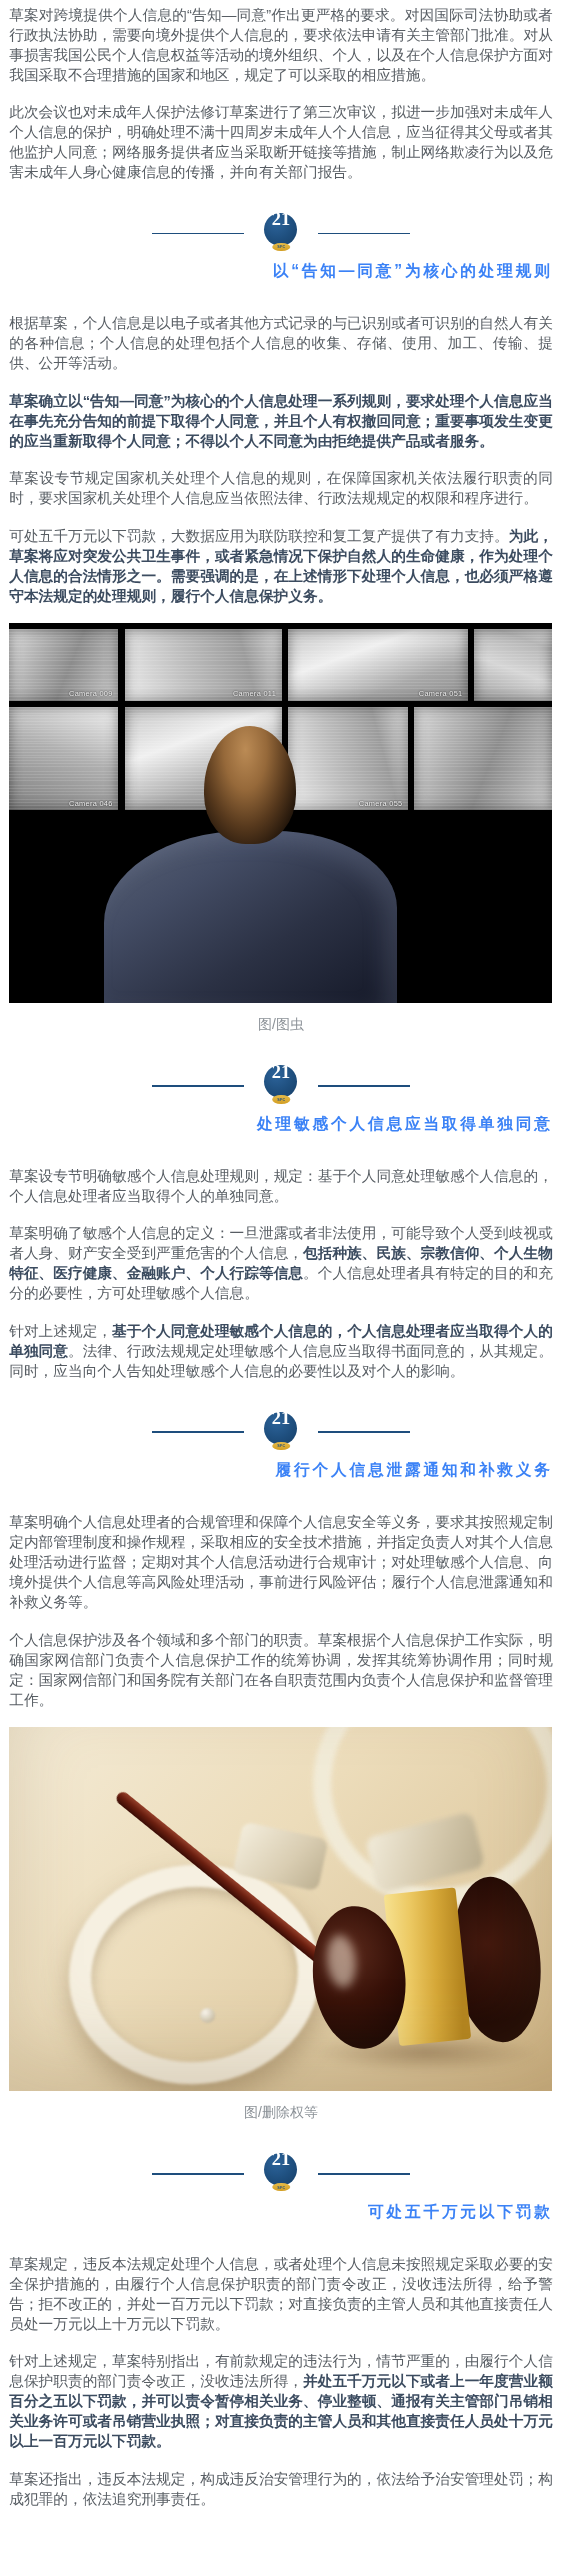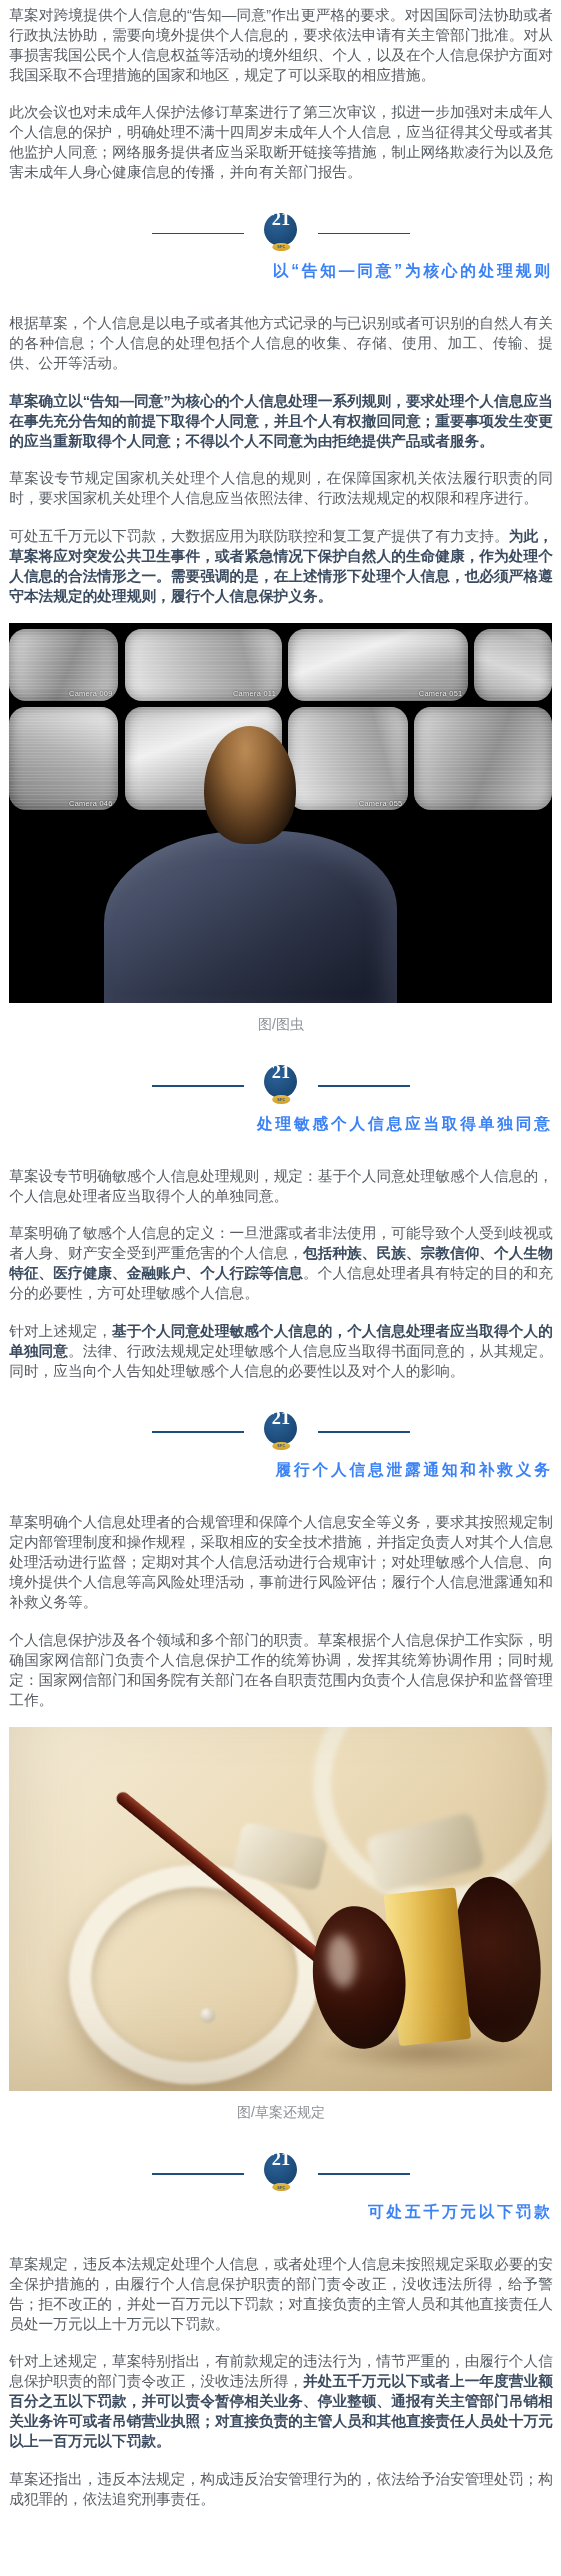--- a/index.html
+++ b/index.html
@@ -27,21 +27,21 @@
   figure{margin:5.5px 0 28px;}
   figcaption{margin-top:13px;text-align:center;color:#8b9197;font-size:14px;}
 
   
   .surv{position:relative;width:543px;height:380px;background:#000;overflow:hidden;}
   .surv-grid{position:absolute;left:0;top:5.5px;right:0;display:flex;flex-direction:column;gap:6.4px;}
   .srow{display:grid;column-gap:6.4px;}
   .srow1{grid-template-columns:109px 157px 180px 1fr;height:72px;}
   .srow2{grid-template-columns:109px 206px 144px 1fr;height:107px;}
   .srow3{grid-template-columns:109px 157px 120px 1fr;height:103px;}
-  .tile{position:relative;border-radius:17px;overflow:hidden;
+  .tile{position:relative;border-radius:0;overflow:hidden;
     box-shadow:inset 0 0 13px rgba(0,0,0,.45);}
   .tile::after{content:"";position:absolute;inset:0;
     background:repeating-linear-gradient(180deg,rgba(255,255,255,.12) 0 0.9px,rgba(0,0,0,0) 0.9px 2.8px);}
   .va{background:linear-gradient(112deg,#d8d8d8 0%,#aeaeae 30%,#8c8c8c 55%,#c6c6c6 100%);}
   .vb{background:linear-gradient(75deg,#e9e9e9 0%,#bdbdbd 40%,#9b9b9b 75%,#d4d4d4 100%);}
   .vc{background:linear-gradient(160deg,#c4c4c4 0%,#f0f0f0 35%,#a8a8a8 70%,#8a8a8a 100%);}
   .vd{background:linear-gradient(20deg,#9e9e9e 0%,#d6d6d6 45%,#b5b5b5 80%,#cfcfcf 100%);}
   .ve{background:linear-gradient(200deg,#f0f0f0 0%,#b0b0b0 45%,#7f7f7f 100%);}
   .cam{position:absolute;right:5.5px;bottom:2.8px;z-index:2;font-size:7.4px;color:#f2f2f2;letter-spacing:0.3px;text-shadow:0 0 1.8px #000;}
 
@@ -186,21 +186,21 @@
       <div class="rivet"></div>
       <div class="handle"></div>
       <div class="gshadow"></div>
       <div class="ghead">
         <div class="gcapR"></div>
         <div class="gband"></div>
         <div class="gcapL"></div>
         <div class="gloss"></div>
       </div>
     </div>
-    <figcaption>图/草案还规定</figcaption>
+    <figcaption>图/删除权等</figcaption>
   </figure>
 
   <div class="sec-head">
     <span class="rule"></span>
     <span class="badge">
       <span class="badge-circle">
         <span class="badge-num">21</span>
       </span>
       <span class="badge-oval">
         <span class="badge-sub">SFC</span>

